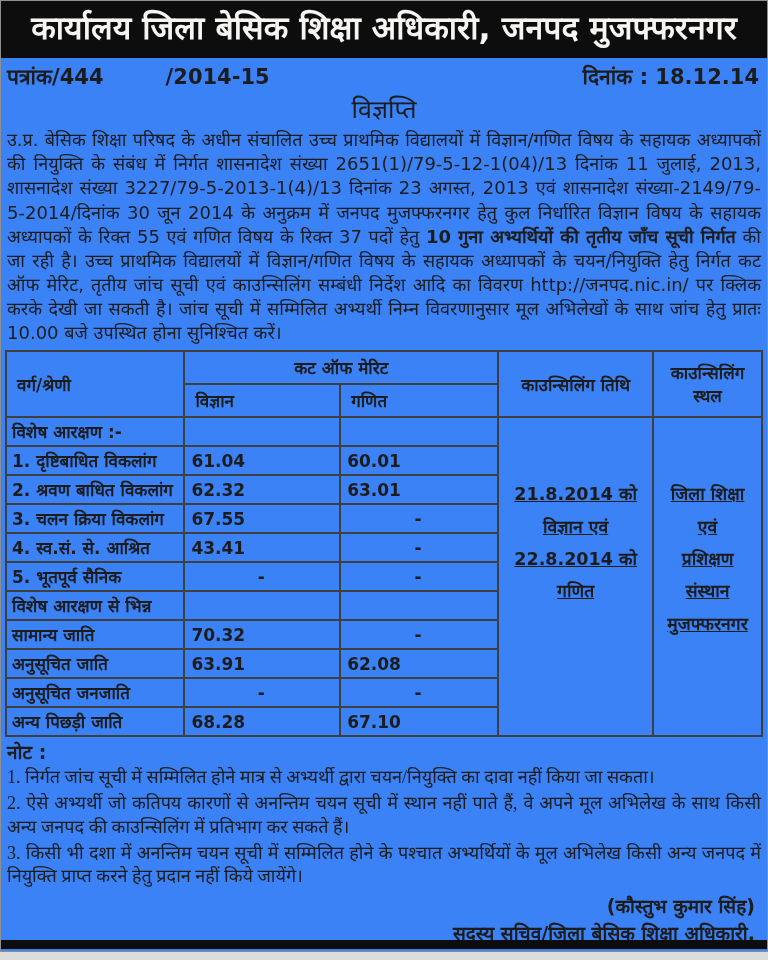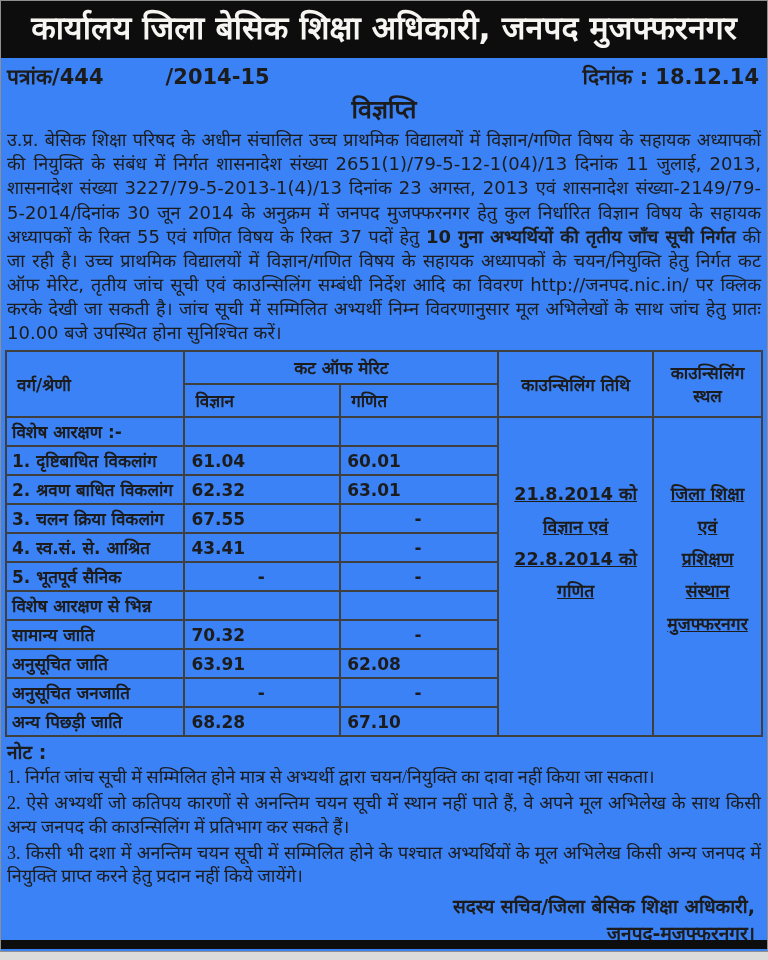--- a/index.html
+++ b/index.html
@@ -33,21 +33,21 @@
     align-items: baseline;
     font-size: 21px;
     font-weight: bold;
     padding: 4px 8px 0 6px;
   }
   .meta-year { margin-left: 62px; }
   .meta-date { margin-left: auto; }
   .notice-heading {
     text-align: center;
     font-size: 25px;
-    font-weight: bold;
+    font-weight: normal;
     margin: 1px 0 3px;
   }
   .body-text {
     font-size: 18px;
     line-height: 1.34;
     text-align: justify;
     padding: 0 6px;
   }
   .cutoff-table {
     border-collapse: collapse;
@@ -214,19 +214,20 @@
   </table>
 
   <div class="notes">
     <div class="notes-heading">नोट :</div>
     <div class="note-item">1. निर्गत जांच सूची में सम्मिलित होने मात्र से अभ्यर्थी द्वारा चयन/नियुक्ति का दावा नहीं किया जा सकता।</div>
     <div class="note-item">2. ऐसे अभ्यर्थी जो कतिपय कारणों से अनन्तिम चयन सूची में स्थान नहीं पाते हैं, वे अपने मूल अभिलेख के साथ किसी अन्य जनपद की काउन्सिलिंग में प्रतिभाग कर सकते हैं।</div>
     <div class="note-item">3. किसी भी दशा में अनन्तिम चयन सूची में सम्मिलित होने के पश्चात अभ्यर्थियों के मूल अभिलेख किसी अन्य जनपद में नियुक्ति प्राप्त करने हेतु प्रदान नहीं किये जायेंगे।</div>
   </div>
 
   <div class="signature">
+    <div>(कौस्तुभ कुमार सिंह)</div>
     <div>सदस्य सचिव/जिला बेसिक शिक्षा अधिकारी,</div>
     <div>जनपद-मुजफ्फरनगर।</div>
   </div>
 
   <div class="bottom-bar"></div>
 
 </div>
 
 </body></html>

